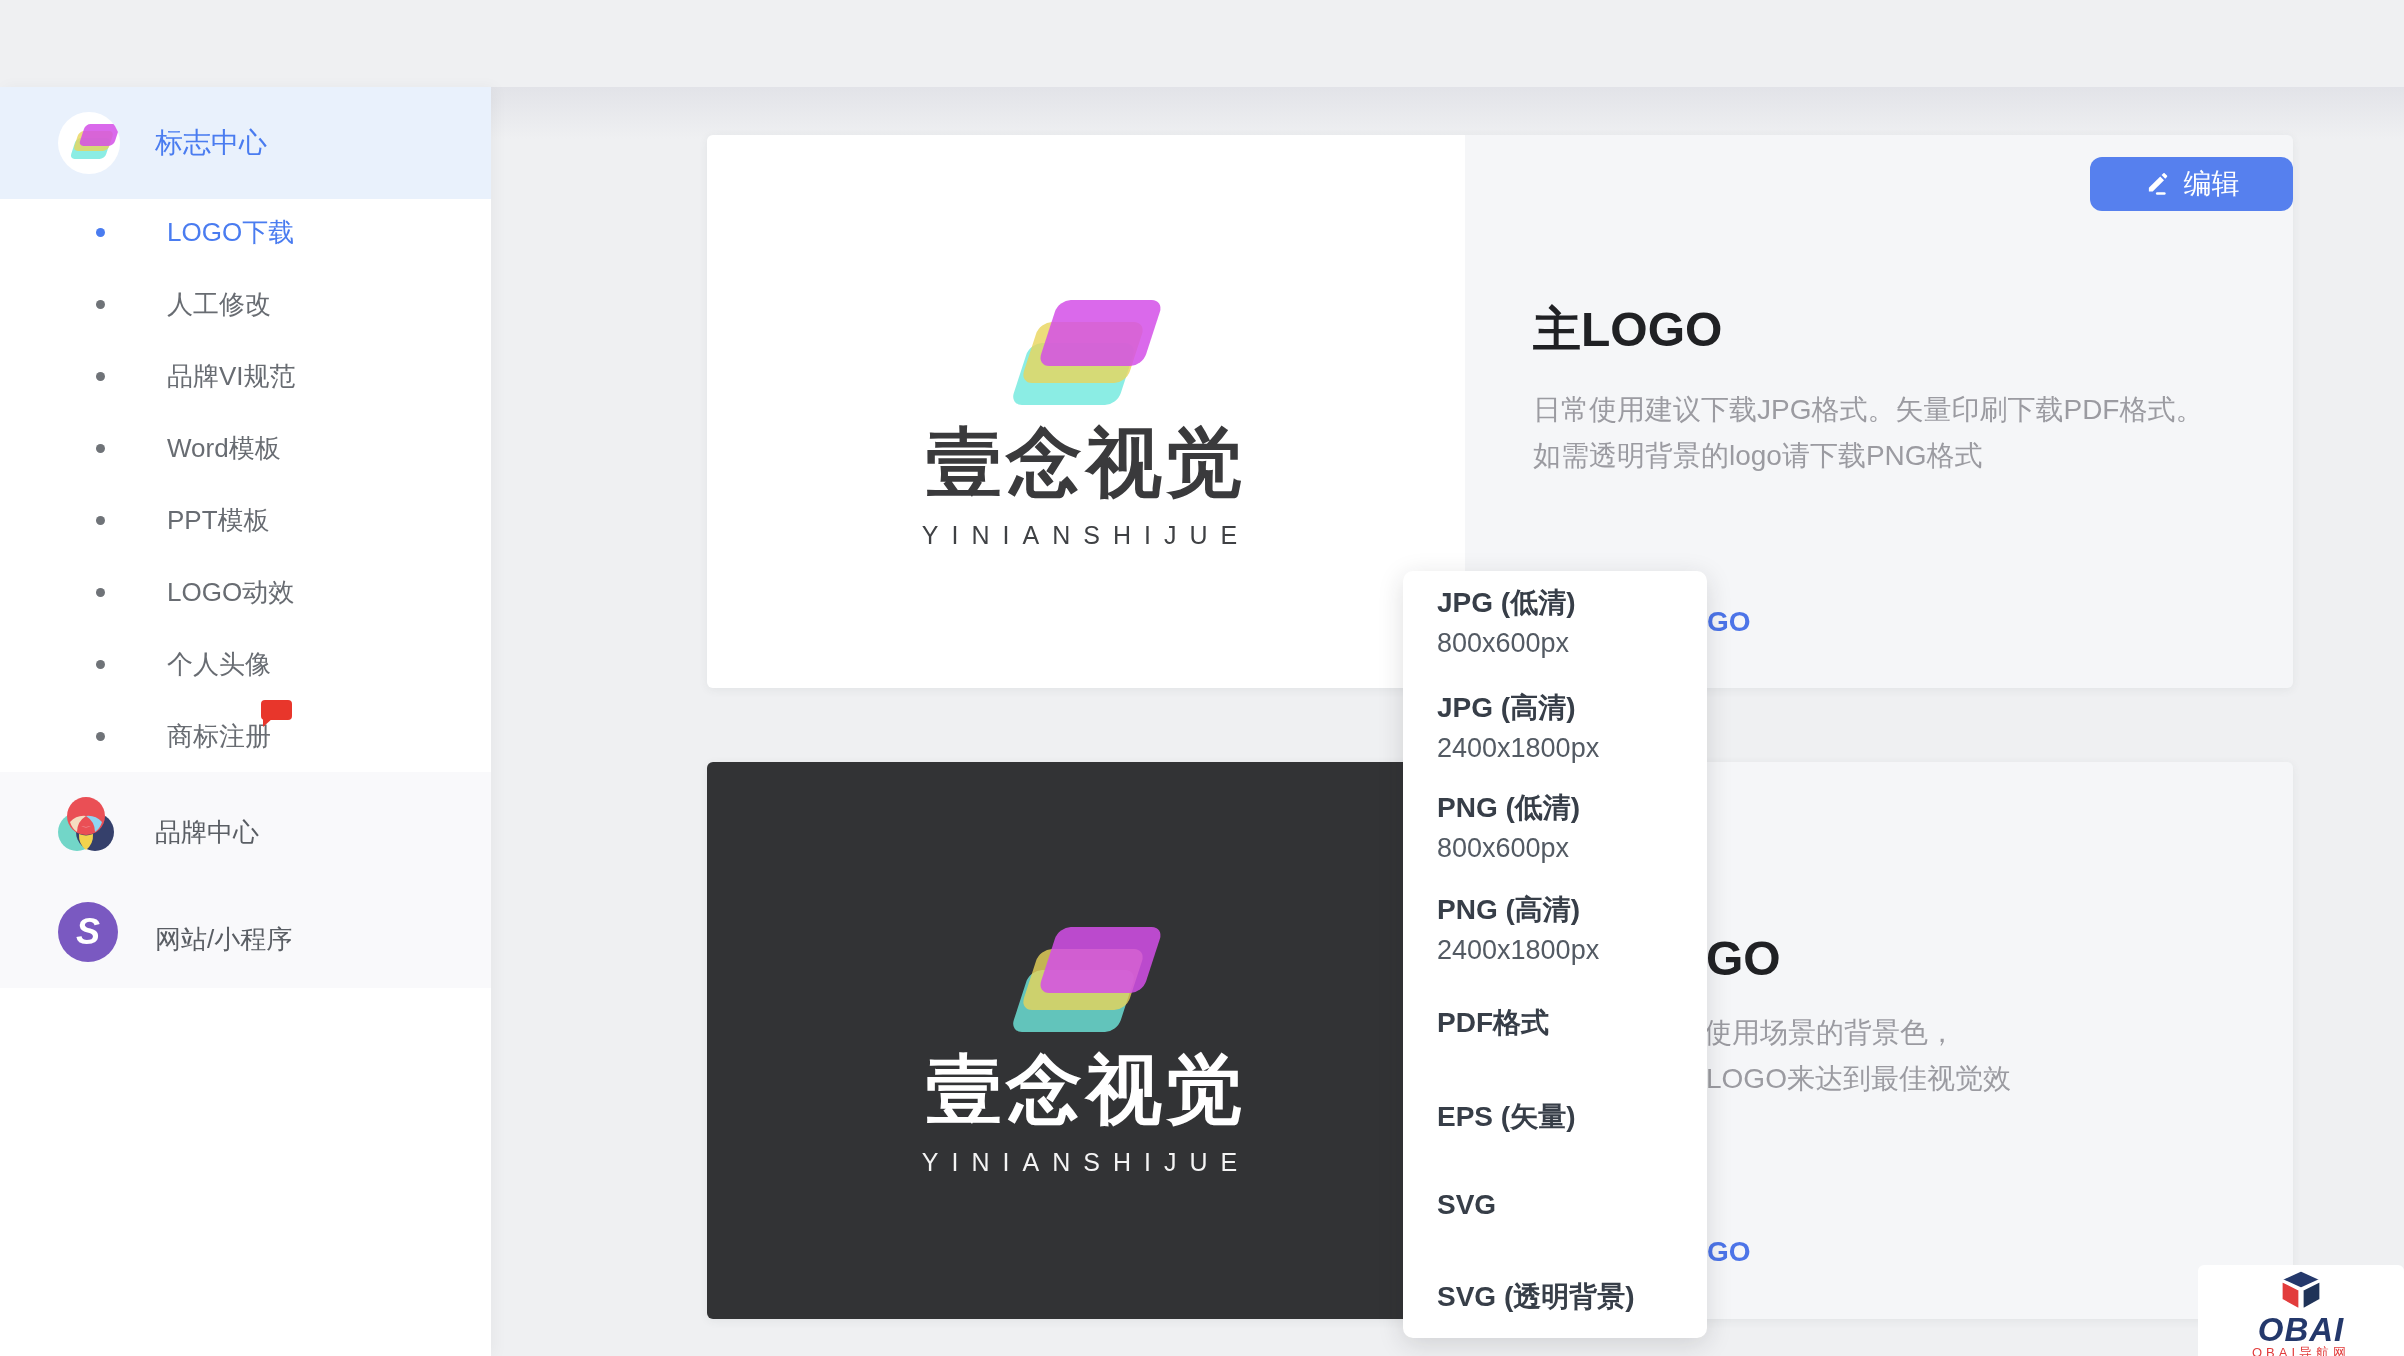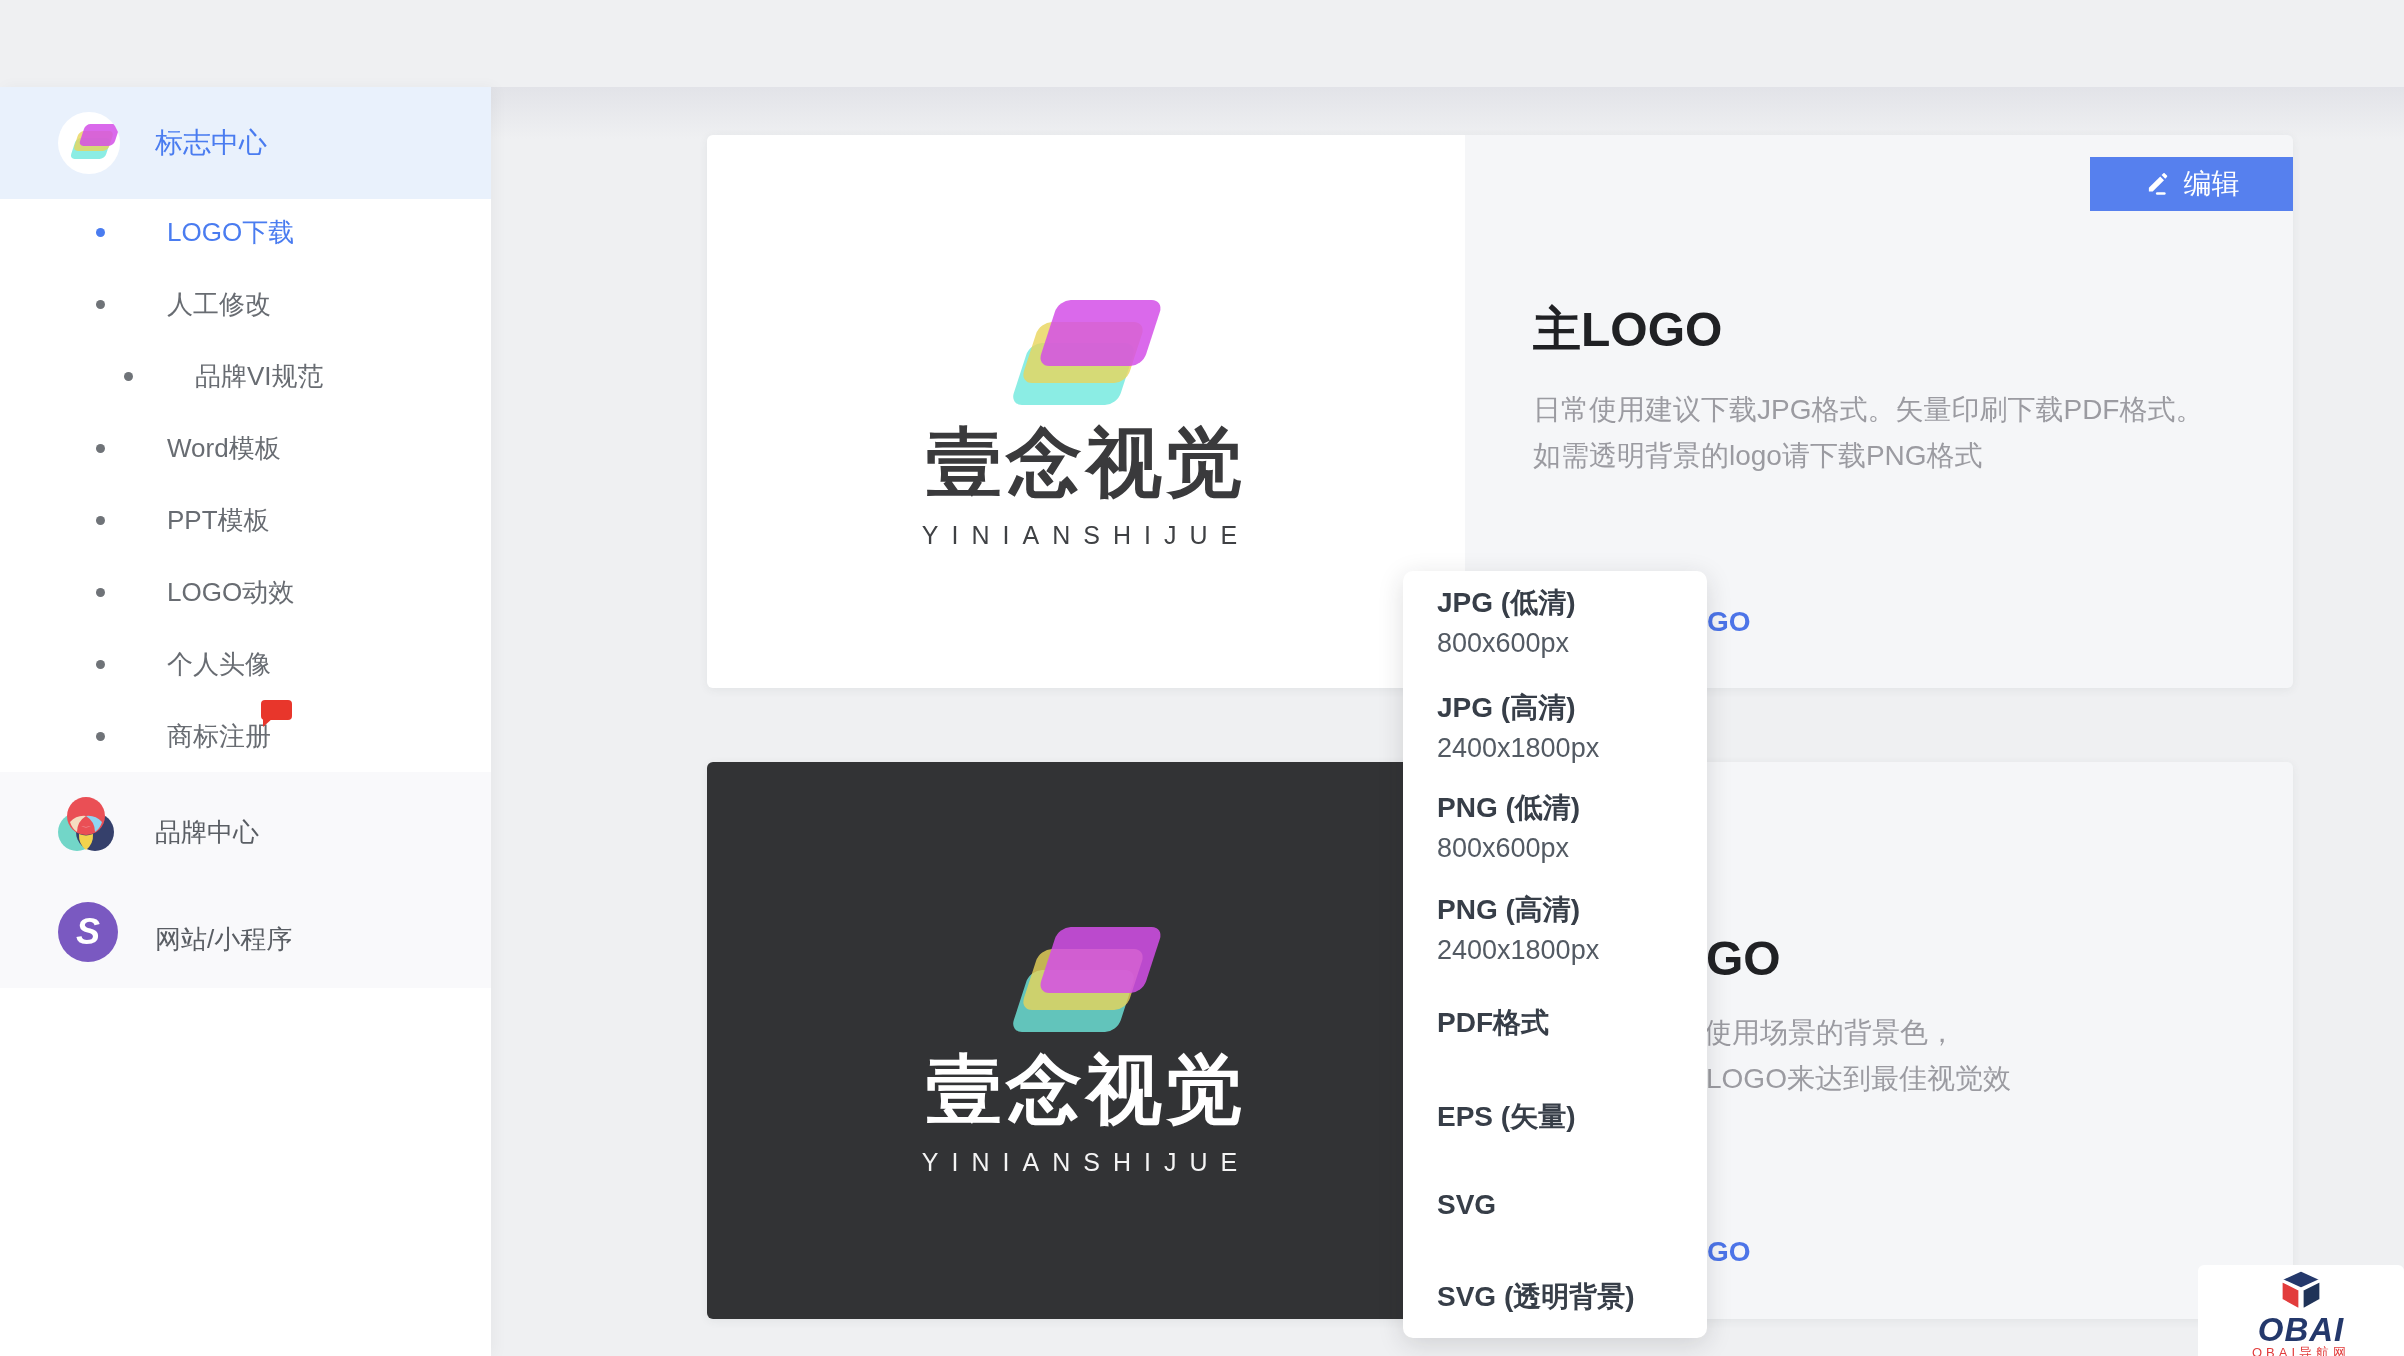--- a/index.html
+++ b/index.html
@@ -44,21 +44,21 @@
   .mark-shape { position:absolute; border-radius:12px; opacity:.8; }
   .mk-cyan    { left:313px; top:208px; width:107px; height:62px; background:#6ee8dd; transform:skewX(-18deg); }
   .mk-yellow  { left:323px; top:187px; width:106px; height:61px; background:#e8d45a; transform:skewX(-18deg); }
   .mk-magenta { left:341px; top:165px; width:105px; height:66px; background:#d44fe8; opacity:.85; transform:skewX(-18deg); }
   .logo-cn { position:absolute; left:0; top:278px; width:758px; text-align:center; font-size:76px; font-weight:bold; letter-spacing:4px; color:#3a3a3c; }
   .logo-latin { position:absolute; left:0; top:386px; width:758px; text-align:center; font-size:25px; letter-spacing:13px; color:#3f4144; }
   .card2 .logo-cn { color:#ffffff; }
   .card2 .logo-latin { color:#f4f4f4; }
 
   
-  .edit-btn { position:absolute; left:1383px; top:22px; width:203px; height:54px; background:#5680ee; border-radius:0; display:flex; align-items:center; justify-content:center; gap:14px; cursor:pointer; }
+  .edit-btn { position:absolute; left:1383px; top:22px; width:203px; height:54px; background:#5680ee; border-radius:12px; display:flex; align-items:center; justify-content:center; gap:14px; cursor:pointer; }
   .edit-btn span { color:#fff; font-size:28px; }
   .card-title { position:absolute; left:826px; top:163px; font-size:48px; font-weight:bold; color:#202124; }
   .card-desc { position:absolute; left:826px; top:252px; font-size:28px; line-height:46px; color:#9b9ba1; }
   .dl-link { position:absolute; left:905px; top:468px; font-size:28px; font-weight:bold; color:#4c74e8; cursor:pointer; }
   .card2 .dl-link { top:471px; }
   .frag-title { position:absolute; left:999px; top:169px; font-size:48px; font-weight:bold; color:#202124; }
   .frag-desc1 { position:absolute; left:997px; top:252px; font-size:28px; color:#9b9ba1; }
   .frag-desc2 { position:absolute; left:999px; top:298px; font-size:28px; color:#9b9ba1; }
 
   
@@ -93,21 +93,21 @@
     </div>
 
     <div class="side-item active" style="top:123px;">
       <span class="dot"></span>
       <span class="lbl">LOGO下载</span>
     </div>
     <div class="side-item" style="top:195px;">
       <span class="dot"></span>
       <span class="lbl">人工修改</span>
     </div>
-    <div class="side-item" style="top:267px;margin-left:28px;">
+    <div class="side-item" style="top:267px;">
       <span class="dot"></span>
       <span class="lbl">品牌VI规范</span>
     </div>
     <div class="side-item" style="top:339px;padding-left:48px;">
       <span class="dot"></span>
       <span class="lbl">Word模板</span>
     </div>
     <div class="side-item" style="top:411px;padding-left:48px;">
       <span class="dot"></span>
       <span class="lbl">PPT模板</span>

